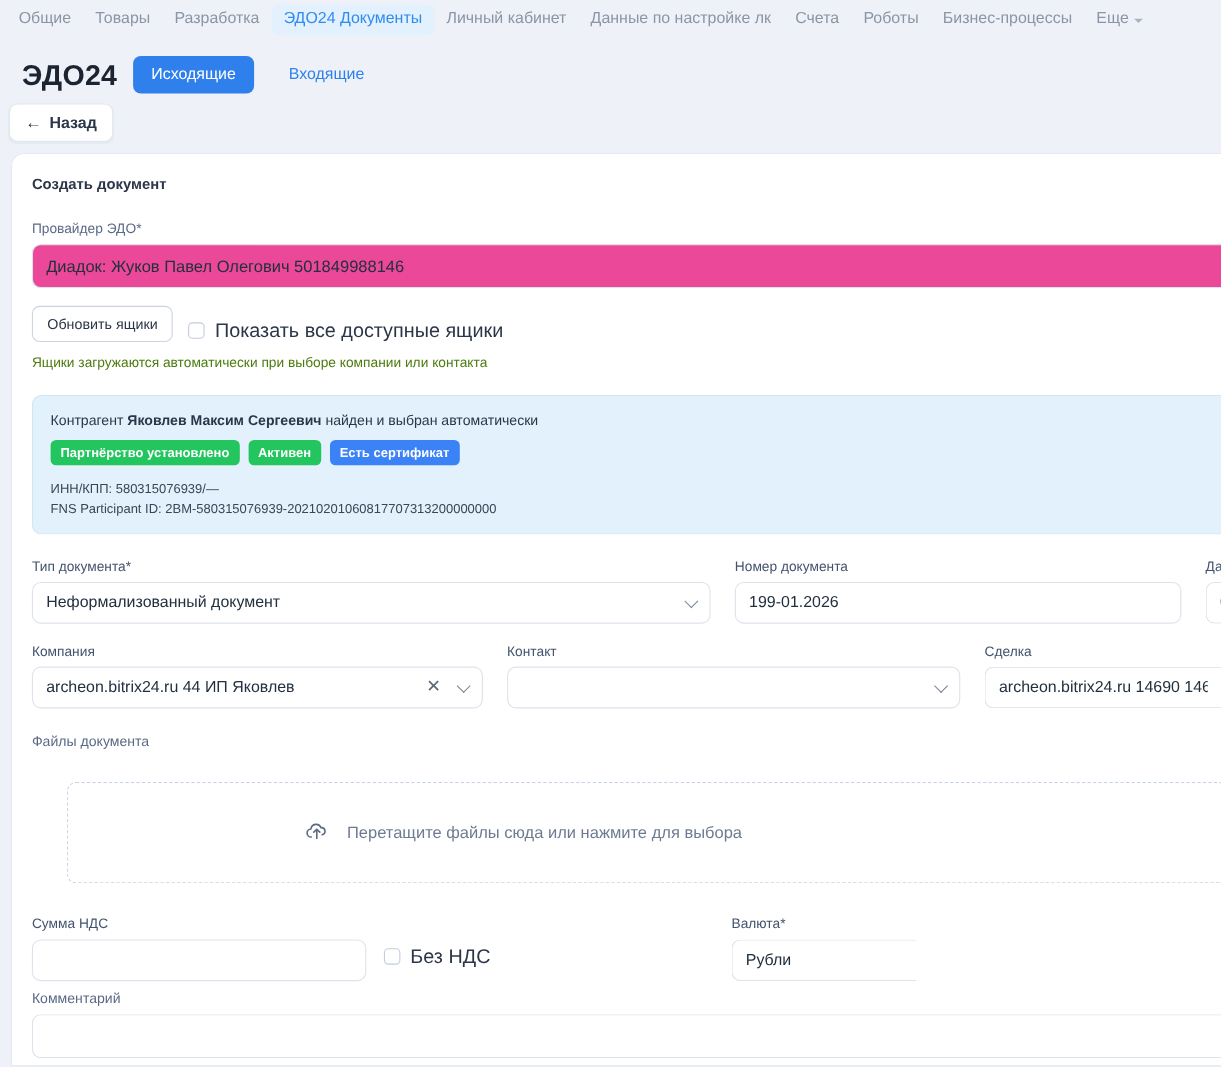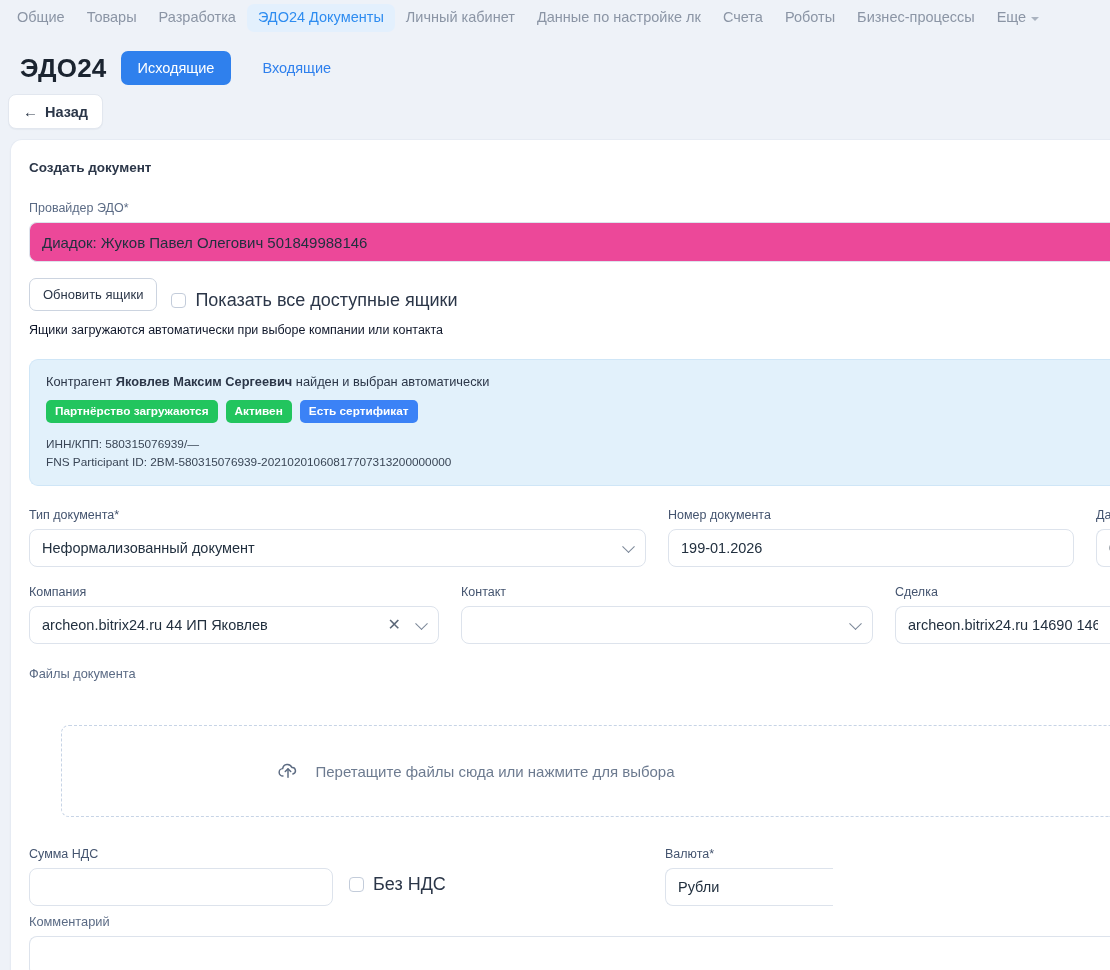--- a/index.html
+++ b/index.html
@@ -195,21 +195,21 @@
   }
   .chk {
     width: 15px; height: 15px;
     border: 1px solid #c3ccda;
     border-radius: 4px;
     background: #fff;
     display: inline-block;
   }
   .hint {
     font-size: 12.5px;
-    color: #0f172a;
+    color: #4d7c0f;
     margin-bottom: 22px;
   }
 
   
   .ctr-panel {
     background: #e2f1fb;
     border: 1px solid #cfe6f7;
     border-radius: 9px 0 0 9px;
     border-right: none;
     width: calc(100% + 18px);
@@ -254,21 +254,21 @@
   .doctype-col { width: 617px; }
   .numcol { display: grid; grid-template-columns: 406px 1fr; gap: 22px; }
 
   .edge-inp {
     border-radius: 8px 0 0 8px;
     border-right: none;
     width: calc(100% + 18px);
   }
 
   
-  .dz-label { font-size: 12.8px; color: #5b6b85; margin-bottom: 44px; display:block; }
+  .dz-label { font-size: 12.8px; color: #5b6b85; margin-bottom: 30px; display:block; }
   .dropzone {
     margin-left: 32px;
     width: calc(100% + 18px - 32px);
     height: 92px;
     border: 1px dashed #c7d4e6;
     border-right: none;
     border-radius: 8px 0 0 8px;
     display: flex;
     align-items: center;
     justify-content: center;
@@ -369,21 +369,21 @@
       </label>
     </div>
 
     <div class="hint">Ящики загружаются автоматически при выборе компании или контакта</div>
 
     <div class="ctr-panel">
       <div class="ctr-line">
         <span>Контрагент </span><b>Яковлев Максим Сергеевич</b><span> найден и выбран автоматически</span>
       </div>
       <div class="badges">
-        <span class="badge" style="background:#22c55e">Партнёрство загружаются</span>
+        <span class="badge" style="background:#22c55e">Партнёрство установлено</span>
         <span class="badge" style="background:#22c55e">Активен</span>
         <span class="badge" style="background:#3b82f6">Есть сертификат</span>
       </div>
       <div class="ctr-meta">
         <div>ИНН/КПП: 580315076939/—</div>
         <div>FNS Participant ID: 2BM-580315076939-20210201060817707313200000000</div>
       </div>
     </div>
 
     <div class="grid3">

